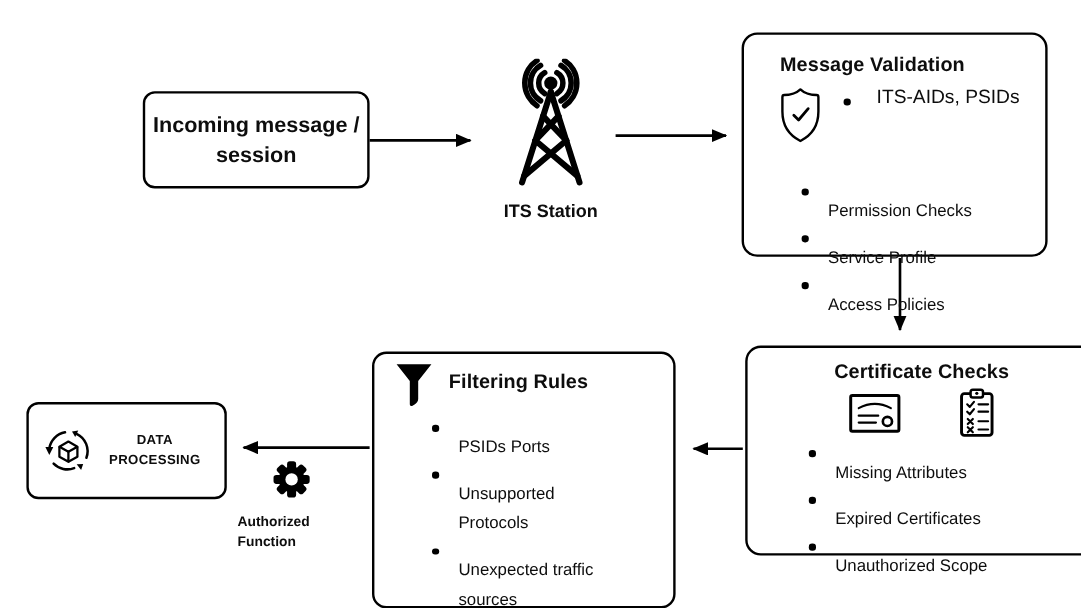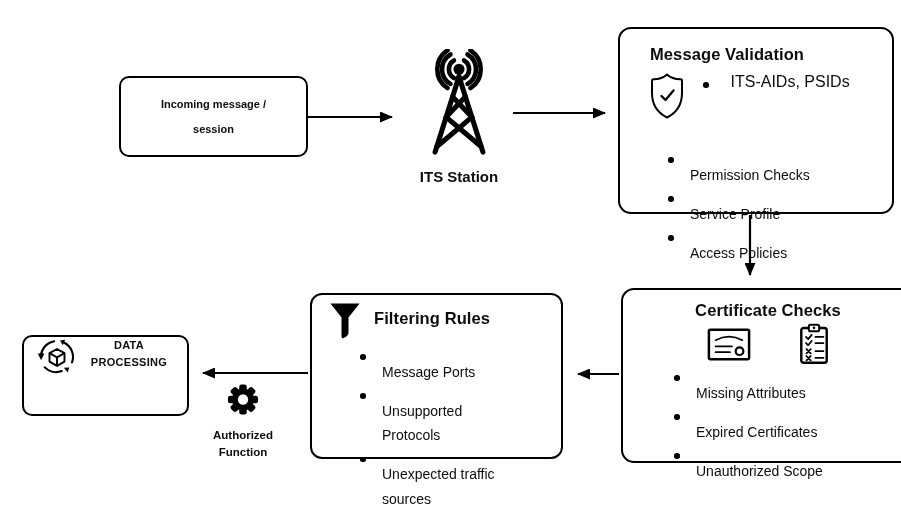--- a/index.html
+++ b/index.html
@@ -11,64 +11,64 @@
   .arrow-layer { position:absolute; left:0; top:0; width:901px; height:507px; pointer-events:none; }
 
   .box {
     position:absolute; background:#fff; border:2.5px solid #000; border-radius:13px;
   }
 
   
   .incoming {
     left:119px; top:76px; width:189px; height:81px;
     display:flex; flex-direction:column; align-items:center; justify-content:center;
-    text-align:center; font-weight:bold; font-size:11px; line-height:25px; border-radius:10px;
+    text-align:center; font-weight:bold; font-size:18px; line-height:25px; border-radius:10px;
   }
 
   
   .tower { position:absolute; left:419px; top:49px; width:80px; height:115px; }
   .its-label { position:absolute; left:404px; top:168px; width:110px; text-align:center;
     font-weight:bold; font-size:15px; }
 
   
-  .mv { left:618px; top:27px; width:276px; height:187px; }
+  .mv { left:618px; top:27px; width:255px; height:187px; }
   .panel-title { position:absolute; font-weight:bold; font-size:16.5px; letter-spacing:0.1px; }
   .mv .panel-title { left:30px; top:16px; }
   .mv-iconrow { position:absolute; left:29px; top:44px; display:flex; align-items:flex-start; }
   .mv-iconrow .shield { width:36px; height:46px; }
   .brow { display:flex; align-items:flex-start; font-size:14px; line-height:24.5px;flex-direction:column; }
   .dot { width:5.5px; height:5.5px; border-radius:50%; background:#000; margin-top:9px; flex:0 0 auto; }
   .btext { margin-left:22px; }
   .mv-iconrow .dot { margin-left:18px; }
   .mv-bullets { position:absolute; left:48px; top:119px; }
   .cc-bullets { position:absolute; left:51px; top:76px; }
   .fr-bullets { position:absolute; left:48px; top:50px; }
 
   
   .cc { left:621px; top:288px; width:294px; height:175px; }
   .cc .panel-title { left:0; top:11px; width:100%; text-align:center; }
   .cc-icons { position:absolute; left:0; top:33px; width:100%; display:flex; justify-content:center;
     align-items:center; gap:47px; }
 
   
-  .fr { left:310px; top:293px; width:253px; height:166px; border-radius:12px; }
+  .fr { left:310px; top:293px; width:253px; height:214px; border-radius:12px; }
   .fr-funnel { position:absolute; left:18px; top:8px; width:30px; height:38px; }
   .fr .panel-title { left:62px; top:14px; }
   .fr .btext { max-width:142px; }
 
   
   .dp { left:22px; top:335px; width:167px; height:81px; border-radius:10px;
-    display:flex; align-items:flex-start; padding-left:13px; }
+    display:flex; align-items:center; padding-left:13px; }
   .dp-icon { width:40px; height:40px; flex:0 0 auto; }
   .dp-label { flex:1; text-align:center; font-weight:bold; font-size:11px; line-height:17px;
     letter-spacing:0.3px; padding-right:6px; }
 
   
   .gear { position:absolute; left:227px; top:382px; width:32px; height:35px; }
-  .auth-label { position:absolute; left:198px; top:427px; width:90px; text-align:center;
+  .auth-label { position:absolute; left:198px; top:427px; width:90px; text-align:left;
     font-weight:bold; font-size:11.5px; line-height:16.5px; }
 </style>
 </head>
 <body>
 
 <div class="canvas">
 
   <svg class="arrow-layer" viewBox="0 0 901 507">
     <defs>
       <marker id="ah" markerUnits="userSpaceOnUse" markerWidth="13" markerHeight="11" refX="12" refY="5.5" orient="auto">
@@ -177,21 +177,21 @@
   </div>
 
   <div class="box fr">
     <svg class="fr-funnel" viewBox="0 0 30 38">
       <path d="M0.5 0.5 H29.5 L18.5 14.5 V29.5 C18.5 31.5 17 33 15.5 34 L13.8 35.1 C12.7 35.8 11.5 35.1 11.5 33.6 V14.5 Z" fill="#000"></path>
     </svg>
     <div class="panel-title">Filtering Rules</div>
     <div class="fr-bullets">
       <div class="brow">
         <span class="dot"></span>
-        <span class="btext">Message Ports</span>
+        <span class="btext">PSIDs Ports</span>
       </div>
       <div class="brow">
         <span class="dot"></span>
         <span class="btext">Unsupported Protocols</span>
       </div>
       <div class="brow">
         <span class="dot"></span>
         <span class="btext">Unexpected traffic sources</span>
       </div>
     </div>

